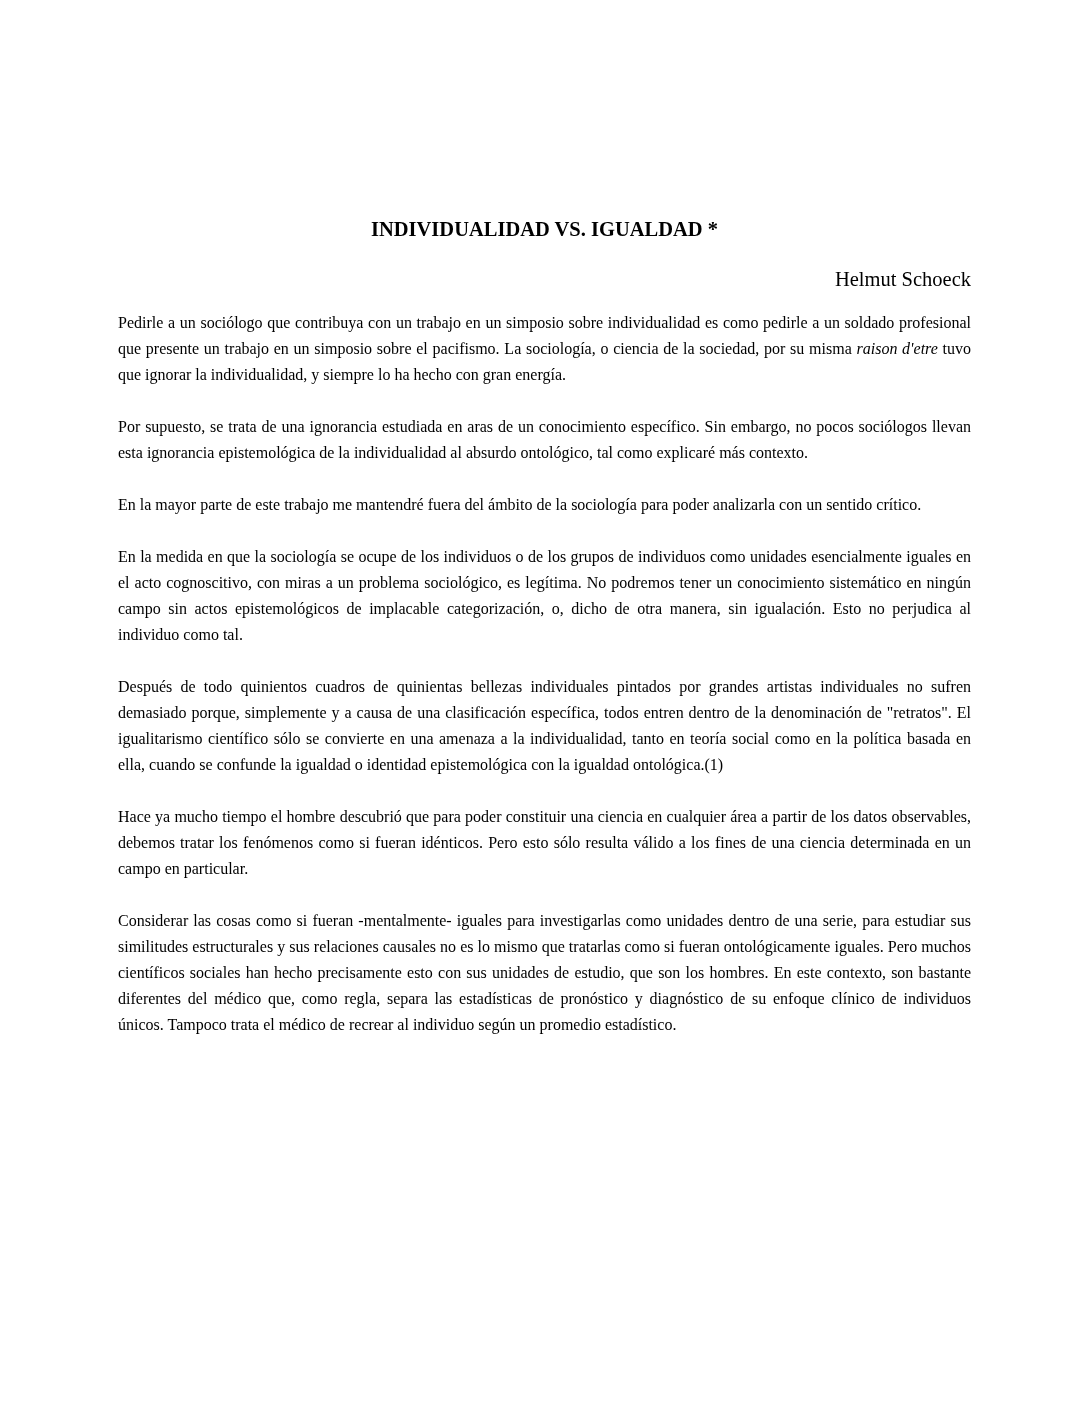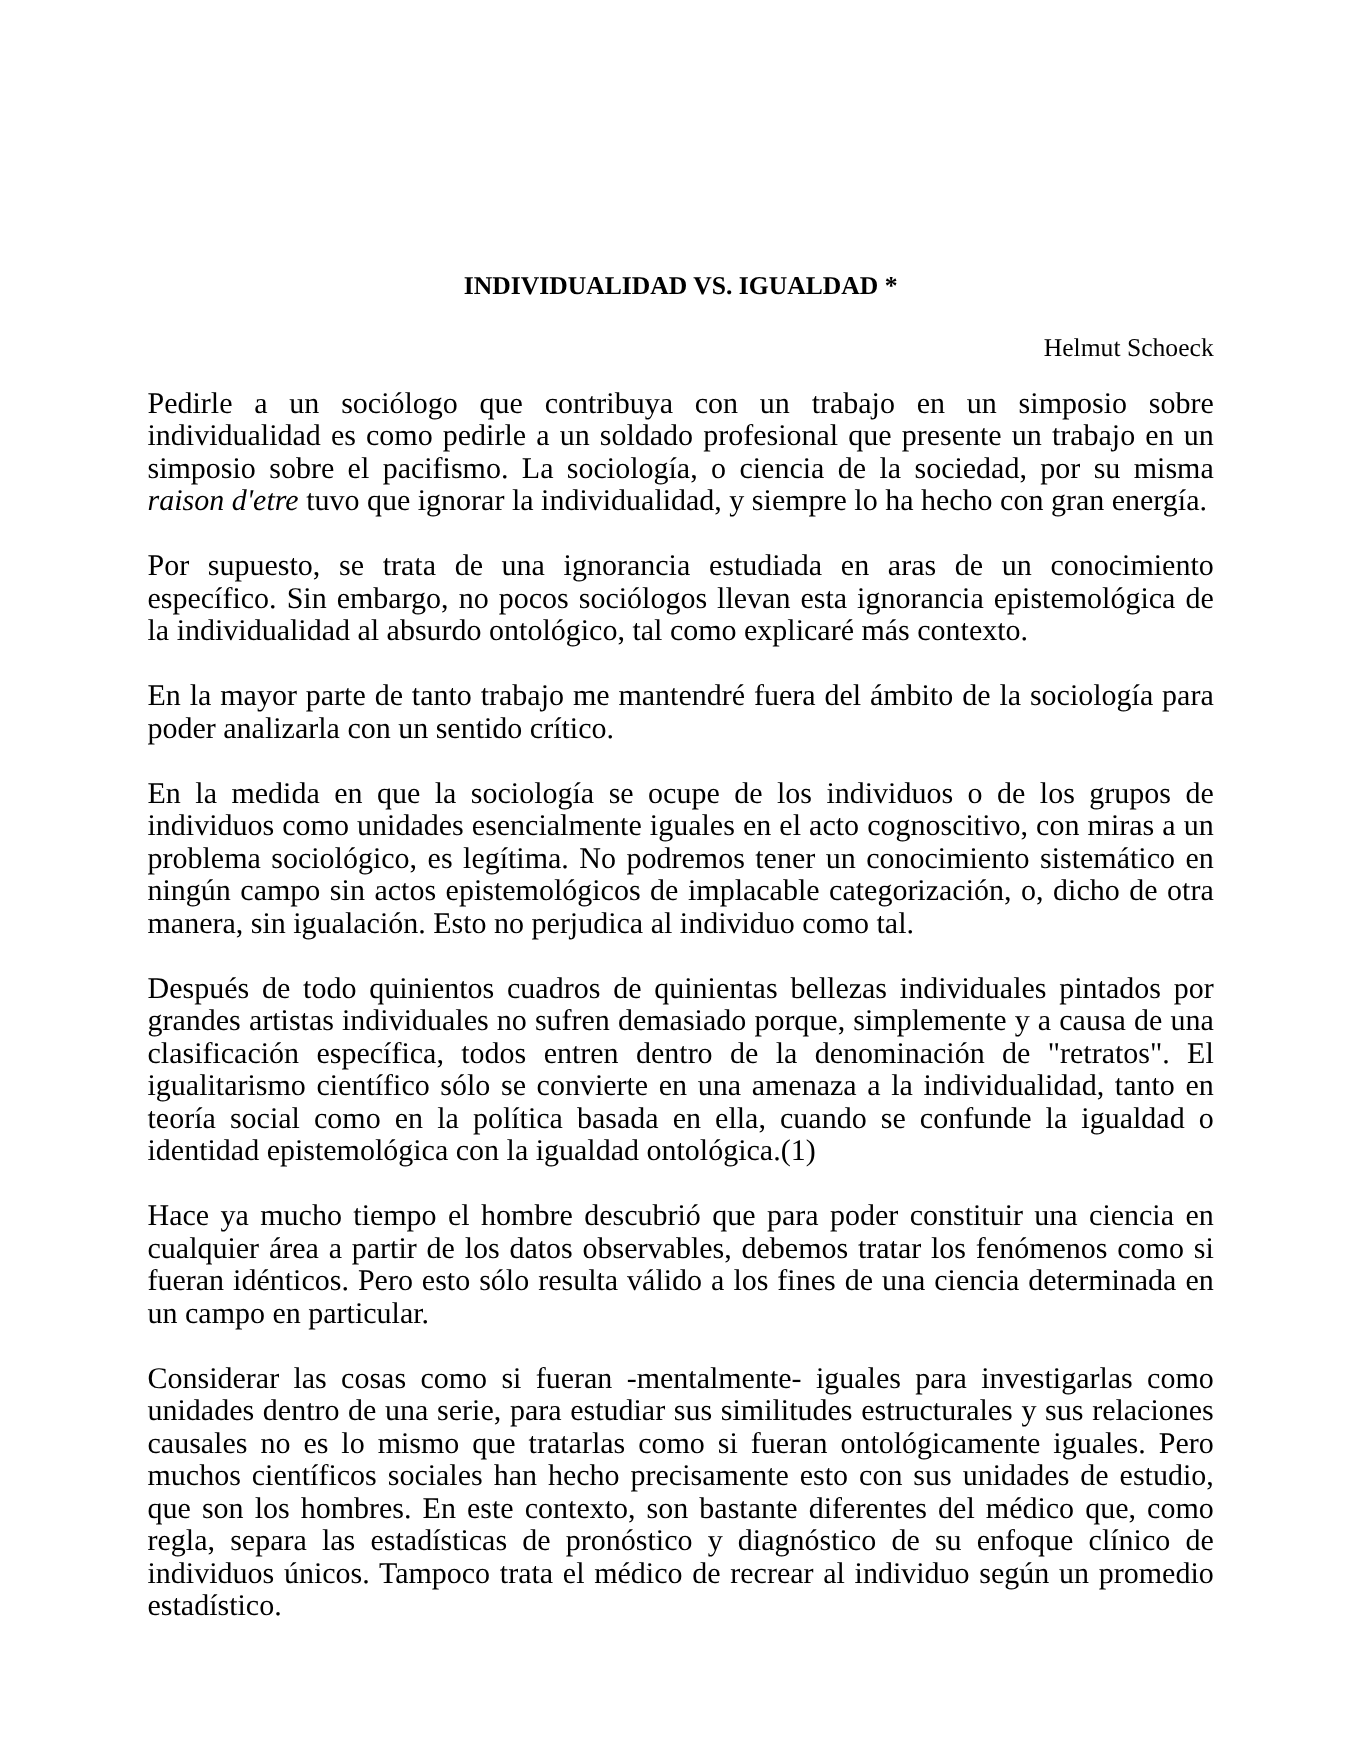--- a/index.html
+++ b/index.html
@@ -42,38 +42,38 @@
       text-align: right;
       white-space: nowrap;
     }
     .body-text {
       position: absolute;
       top: 310px;
       left: 0;
       width: 853px;
     }
     .para {
-      font-size: 24px;
+      font-size: 16px;
       line-height: 26px;
       text-align: justify;
       margin: 0 0 26px 0;
     }
     .para em {
       font-style: italic;
     }
   </style>
 </head>
 <body>
 
 <div class="page">
   <div class="title">INDIVIDUALIDAD VS. IGUALDAD *</div>
   <div class="author">Helmut Schoeck</div>
 
   <div class="body-text">
     <p class="para"><span>Pedirle a un sociólogo que contribuya con un trabajo en un simposio sobre individualidad es como pedirle a un soldado profesional que presente un trabajo en un simposio sobre el pacifismo. La sociología, o ciencia de la sociedad, por su misma </span><em>raison d'etre</em><span> tuvo que ignorar la individualidad, y siempre lo ha hecho con gran energía.</span></p>
     <p class="para">Por supuesto, se trata de una ignorancia estudiada en aras de  un conocimiento específico. Sin embargo, no pocos sociólogos llevan esta ignorancia epistemológica de la individualidad al absurdo ontológico, tal como explicaré más contexto.</p>
-    <p class="para">En la mayor parte de tanto trabajo me mantendré fuera del ámbito de la sociología para poder analizarla con un sentido crítico.</p>
+    <p class="para">En la mayor parte de este trabajo me mantendré fuera del ámbito de la sociología para poder analizarla con un sentido crítico.</p>
     <p class="para">En la medida en que la sociología se ocupe de los individuos o de los grupos de individuos como unidades esencialmente iguales en el acto cognoscitivo, con miras a un problema sociológico, es legítima. No podremos tener un conocimiento sistemático en ningún campo sin actos epistemológicos de implacable categorización, o, dicho de otra manera, sin igualación. Esto no perjudica al individuo como tal.</p>
     <p class="para">Después de todo quinientos cuadros de quinientas bellezas individuales pintados por grandes artistas individuales no sufren demasiado porque, simplemente y a causa de una clasificación específica, todos entren dentro de la denominación de "retratos". El igualitarismo científico sólo se convierte en una amenaza a la individualidad, tanto en teoría social como en la política basada en ella, cuando se confunde la igualdad o identidad epistemológica con la igualdad ontológica.(1)</p>
     <p class="para">Hace ya mucho tiempo el hombre descubrió que para poder constituir una ciencia en cualquier área a partir de los datos observables, debemos tratar los fenómenos como si fueran idénticos. Pero esto sólo resulta válido a los fines de una ciencia determinada en un campo en particular.</p>
     <p class="para">Considerar las cosas como si fueran -mentalmente- iguales para investigarlas como unidades dentro de una serie, para estudiar sus similitudes estructurales y sus relaciones causales no es lo mismo que tratarlas como si fueran ontológicamente iguales. Pero muchos científicos sociales han hecho precisamente esto con sus unidades de estudio, que son los hombres. En este contexto, son bastante diferentes del médico que, como regla, separa las estadísticas de pronóstico y diagnóstico de su enfoque clínico de individuos únicos. Tampoco trata el médico de recrear al individuo según un promedio estadístico.</p>
   </div>
 </div>
 
 </body></html>

